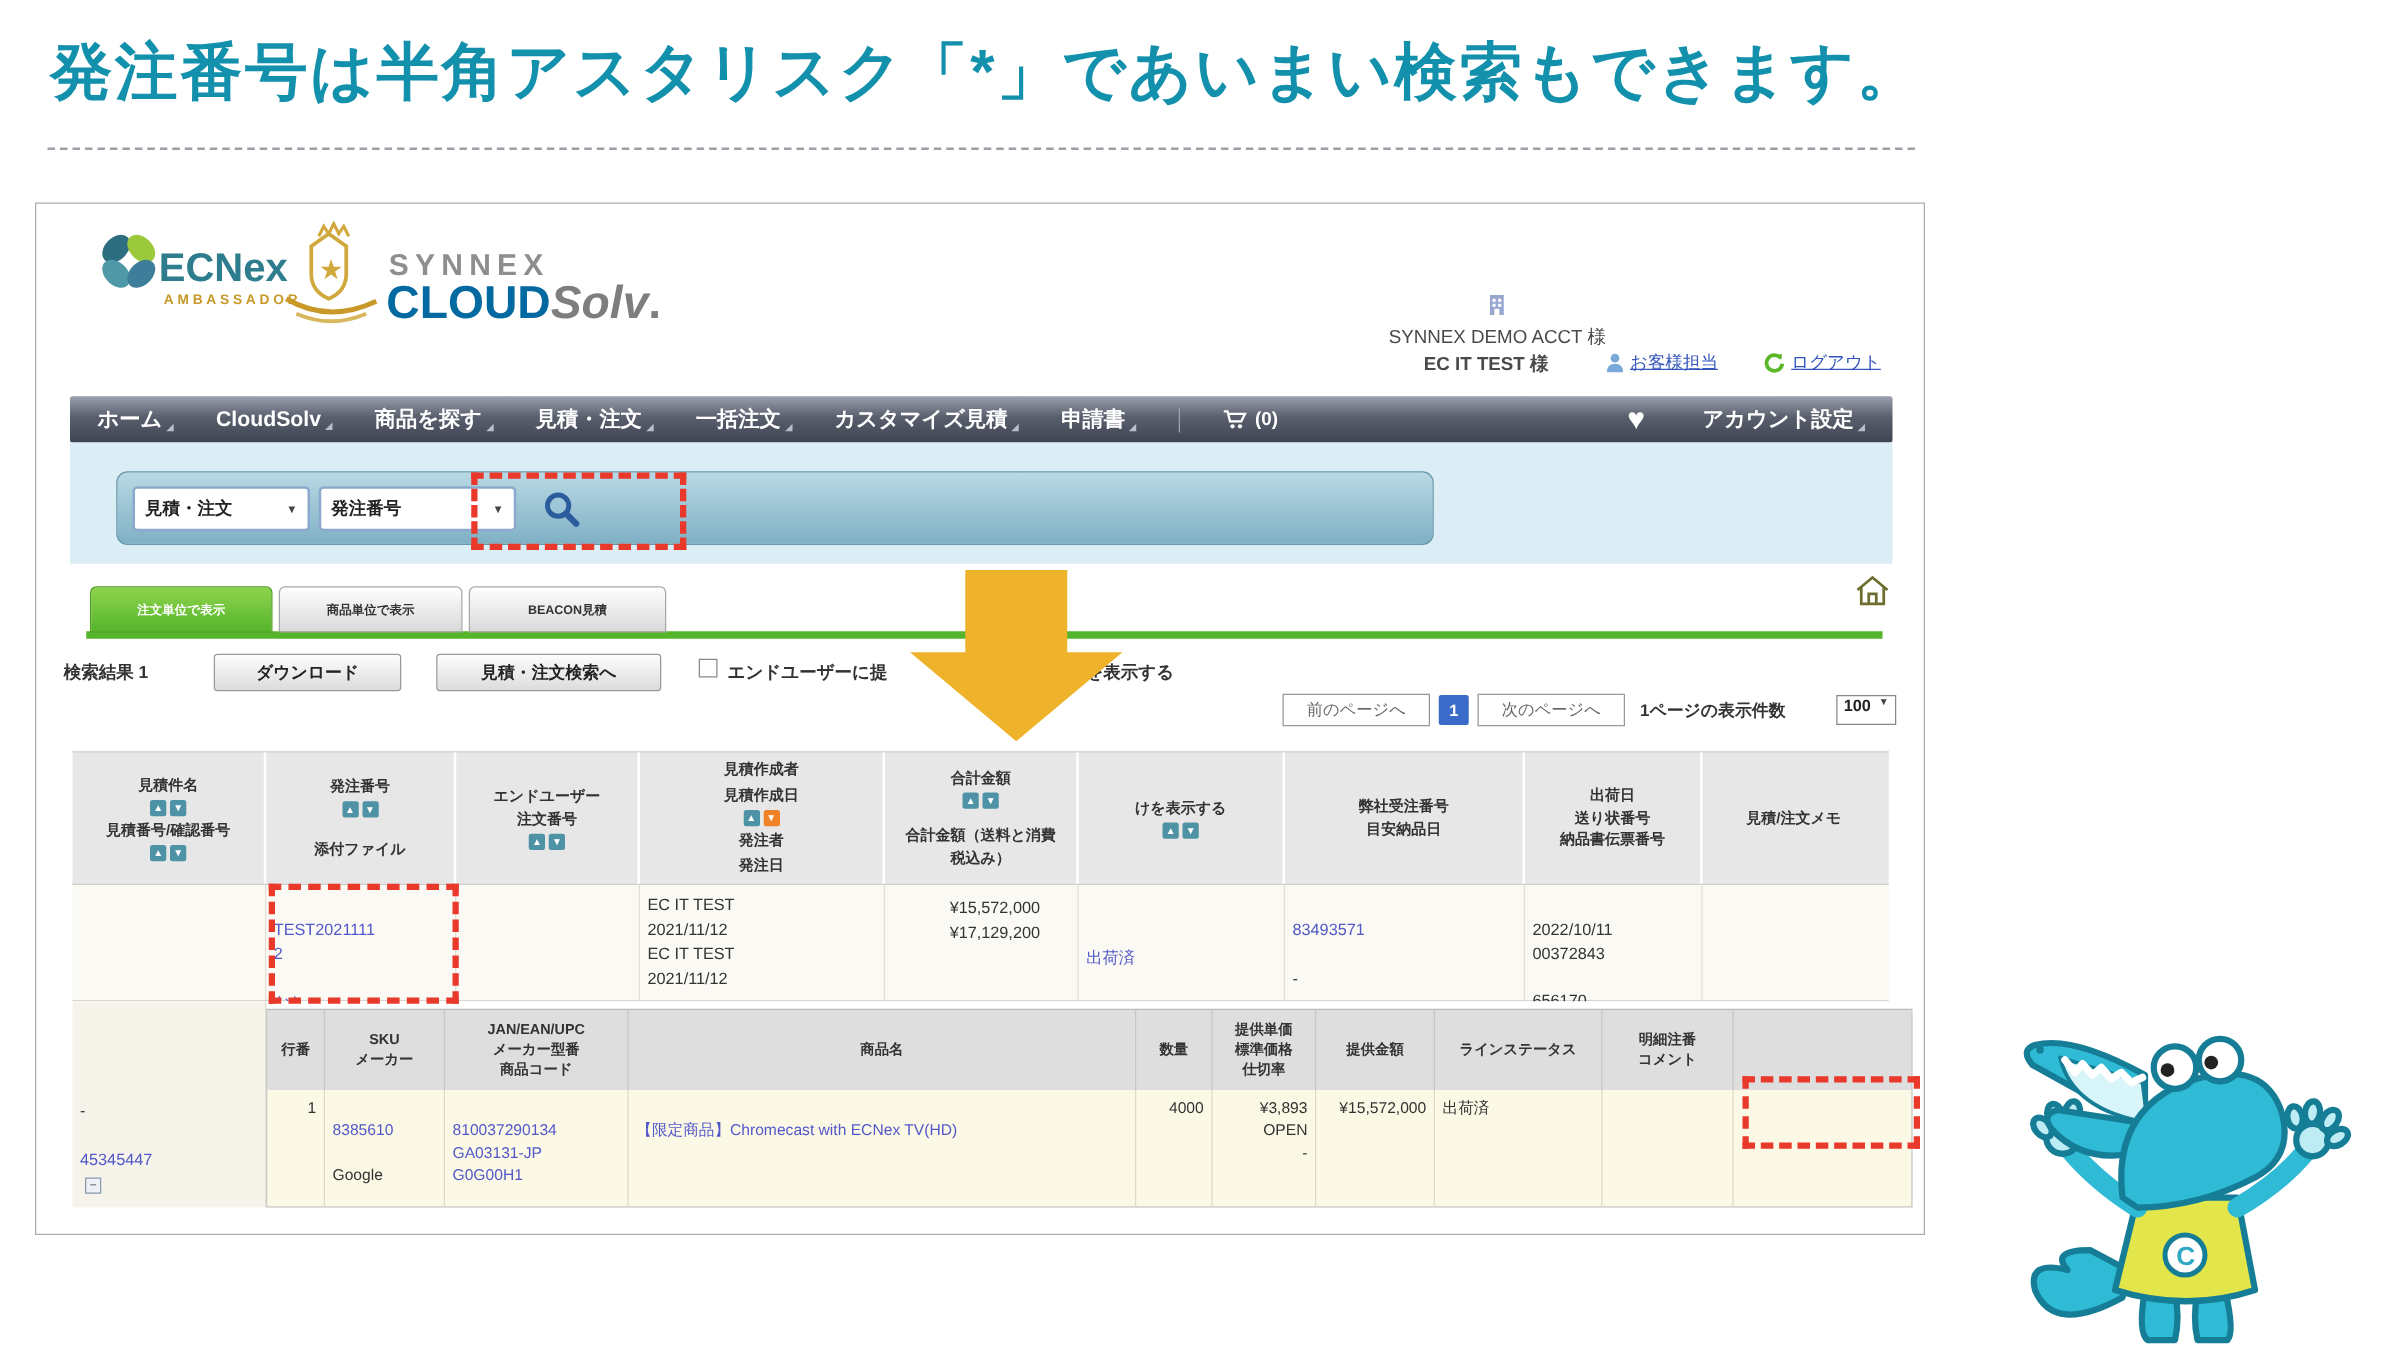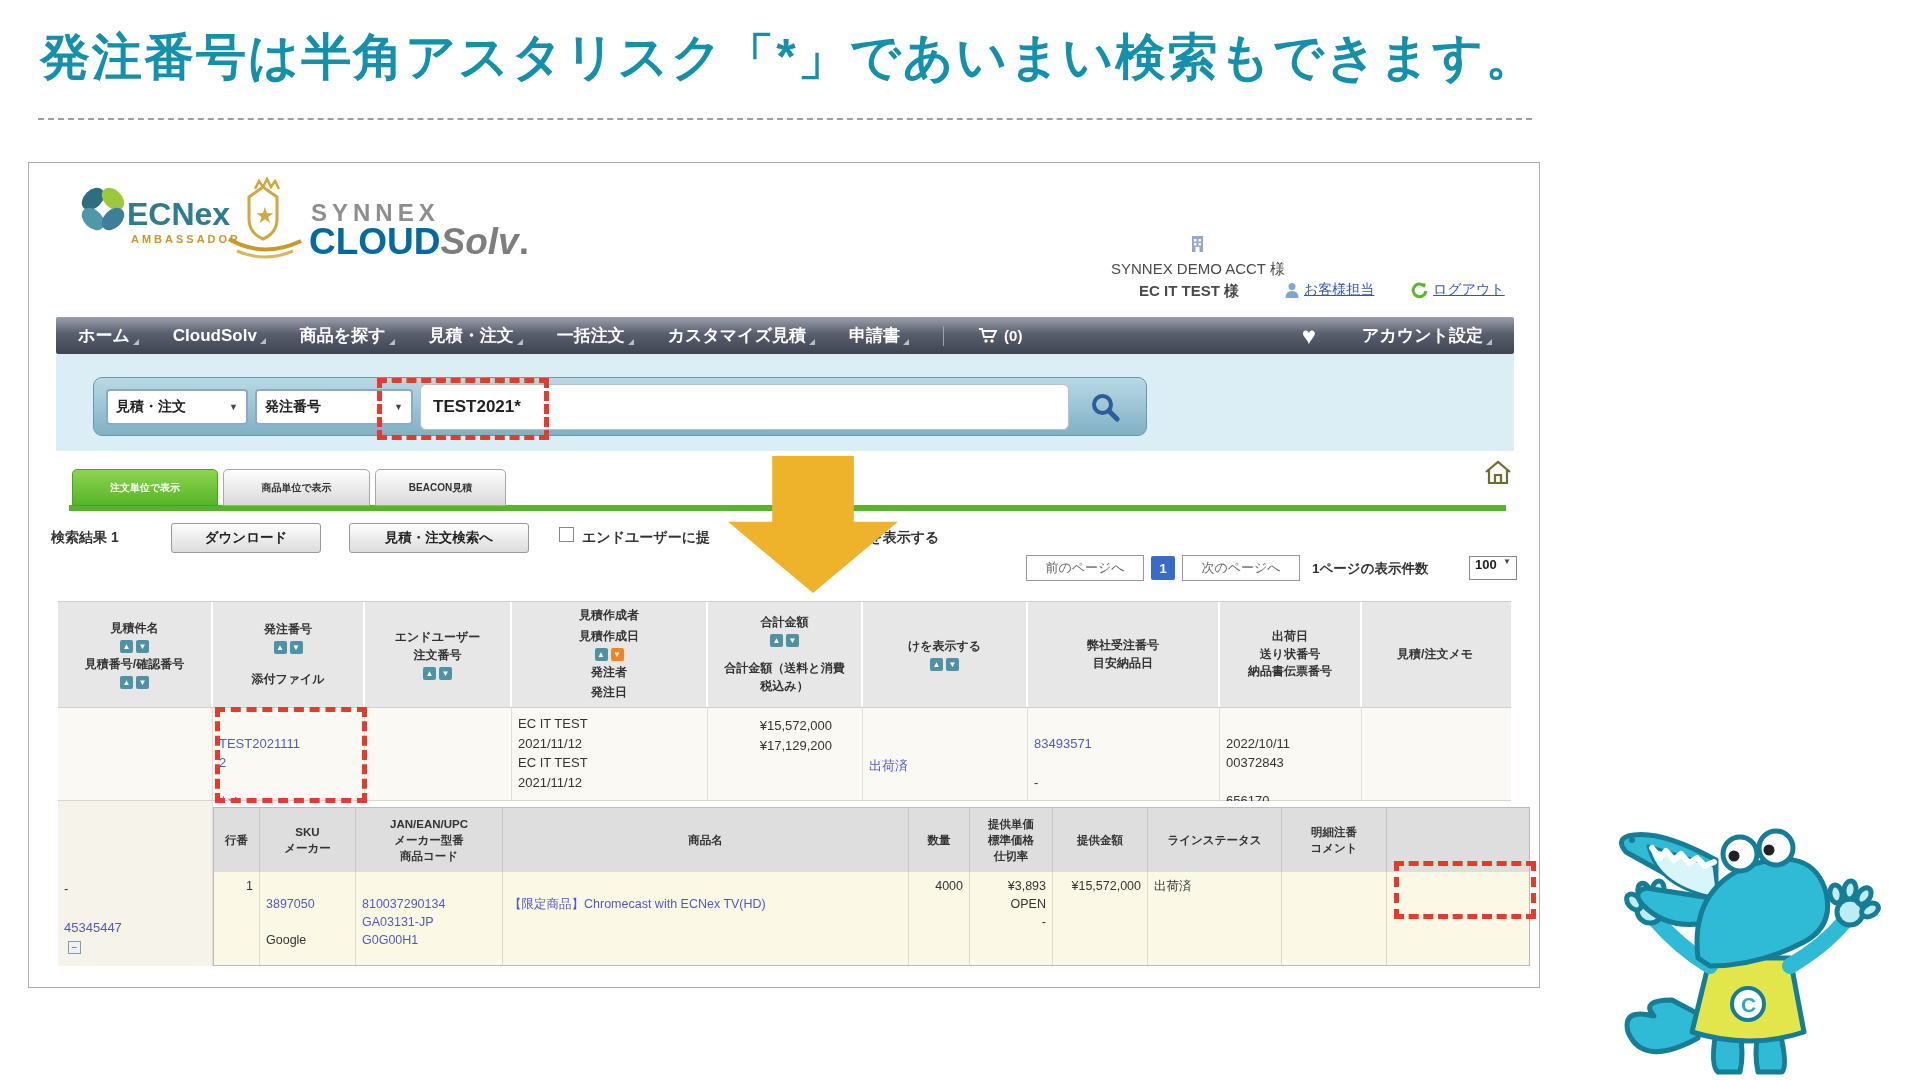--- a/index.html
+++ b/index.html
@@ -57,21 +57,21 @@
                   font-size:17px; font-weight:bold; color:#222; font-family:"Liberation Sans",sans-serif; }
   .search-btn { width:58px; height:46px; background:transparent; border:none; display:flex;
                 align-items:center; justify-content:center; cursor:pointer; }
 
   
   .tab { top:306px; height:37px; border-radius:5px 5px 0 0; display:flex; align-items:center;
          justify-content:center; font-size:10px; font-weight:bold; cursor:pointer; z-index:2; }
   .tab-active { left:43px; width:146px; background:linear-gradient(#8ED44E,#55B52A); border:1px solid #4EA020; color:#fff; }
   .tab-idle { background:linear-gradient(#FEFEFE,#D9D9D9); border:1px solid #A8A8A8; color:#333; }
   .tab2 { left:194px; width:147px; }
-  .tab3 { left:346px; width:131px; }
+  .tab3 { left:346px; width:158px; }
   .green-bar { left:40px; top:342px; width:1437px; height:6px; background:#55B52A; z-index:1; }
   .home-ic { left:1454px; top:296px; cursor:pointer; }
 
   
   .res-count { left:22px; top:366px; font-size:14px; font-weight:bold; color:#333; }
   .gbtn { position:absolute; height:30px; background:linear-gradient(#FDFDFD,#DCDCDC); border:1px solid #999;
           border-radius:3px; font-size:13.5px; font-weight:bold; color:#222; display:flex;
           align-items:center; justify-content:center; cursor:pointer; font-family:"Liberation Sans",sans-serif; }
   .btn-dl { left:142px; top:360px; width:150px; }
   .btn-ts { left:320px; top:360px; width:180px; }
@@ -209,21 +209,20 @@
   </div>
 
   <div class="abs search-panel">
     <div class="search-pill">
       <div class="sel sel-scope">
           <span>見積・注文</span>
         </div>
       <div class="sel sel-field">
           <span>発注番号</span>
         </div>
-      <input class="search-input" value="TEST2021*" style="">
       <button class="search-btn">
         <svg width="30" height="30" viewBox="0 0 30 30">
             <circle cx="12.5" cy="12.5" r="8.5" fill="none" stroke="#2B5C9E" stroke-width="4"></circle>
             <line x1="19" y1="19" x2="27" y2="27" stroke="#2B5C9E" stroke-width="5" stroke-linecap="round"></line>
           </svg>
       </button>
     </div>
   </div>
 
   <div class="abs tab tab-active">注文単位で表示</div>
@@ -350,21 +349,21 @@
 仕切率</div>
       <div class="dt-hc d7">提供金額</div>
       <div class="dt-hc d8">ラインステータス</div>
       <div class="dt-hc d9">明細注番
 コメント</div>
       <div class="dt-hc d10"></div>
     </div>
     <div class="dt-row">
       <div class="dt-rc d1 rt">1</div>
       <div class="dt-rc d2">
-        <a class="lnk">3897050</a><br>
+        <a class="lnk">8385610</a><br>
         <span>Google</span>
       </div>
       <div class="dt-rc d3">
         <a class="lnk" style="white-space:pre-line">810037290134
 GA03131-JP
 G0G00H1</a>
       </div>
       <div class="dt-rc d4">
         <a class="lnk">【限定商品】Chromecast with ECNex TV(HD)</a>
       </div>

